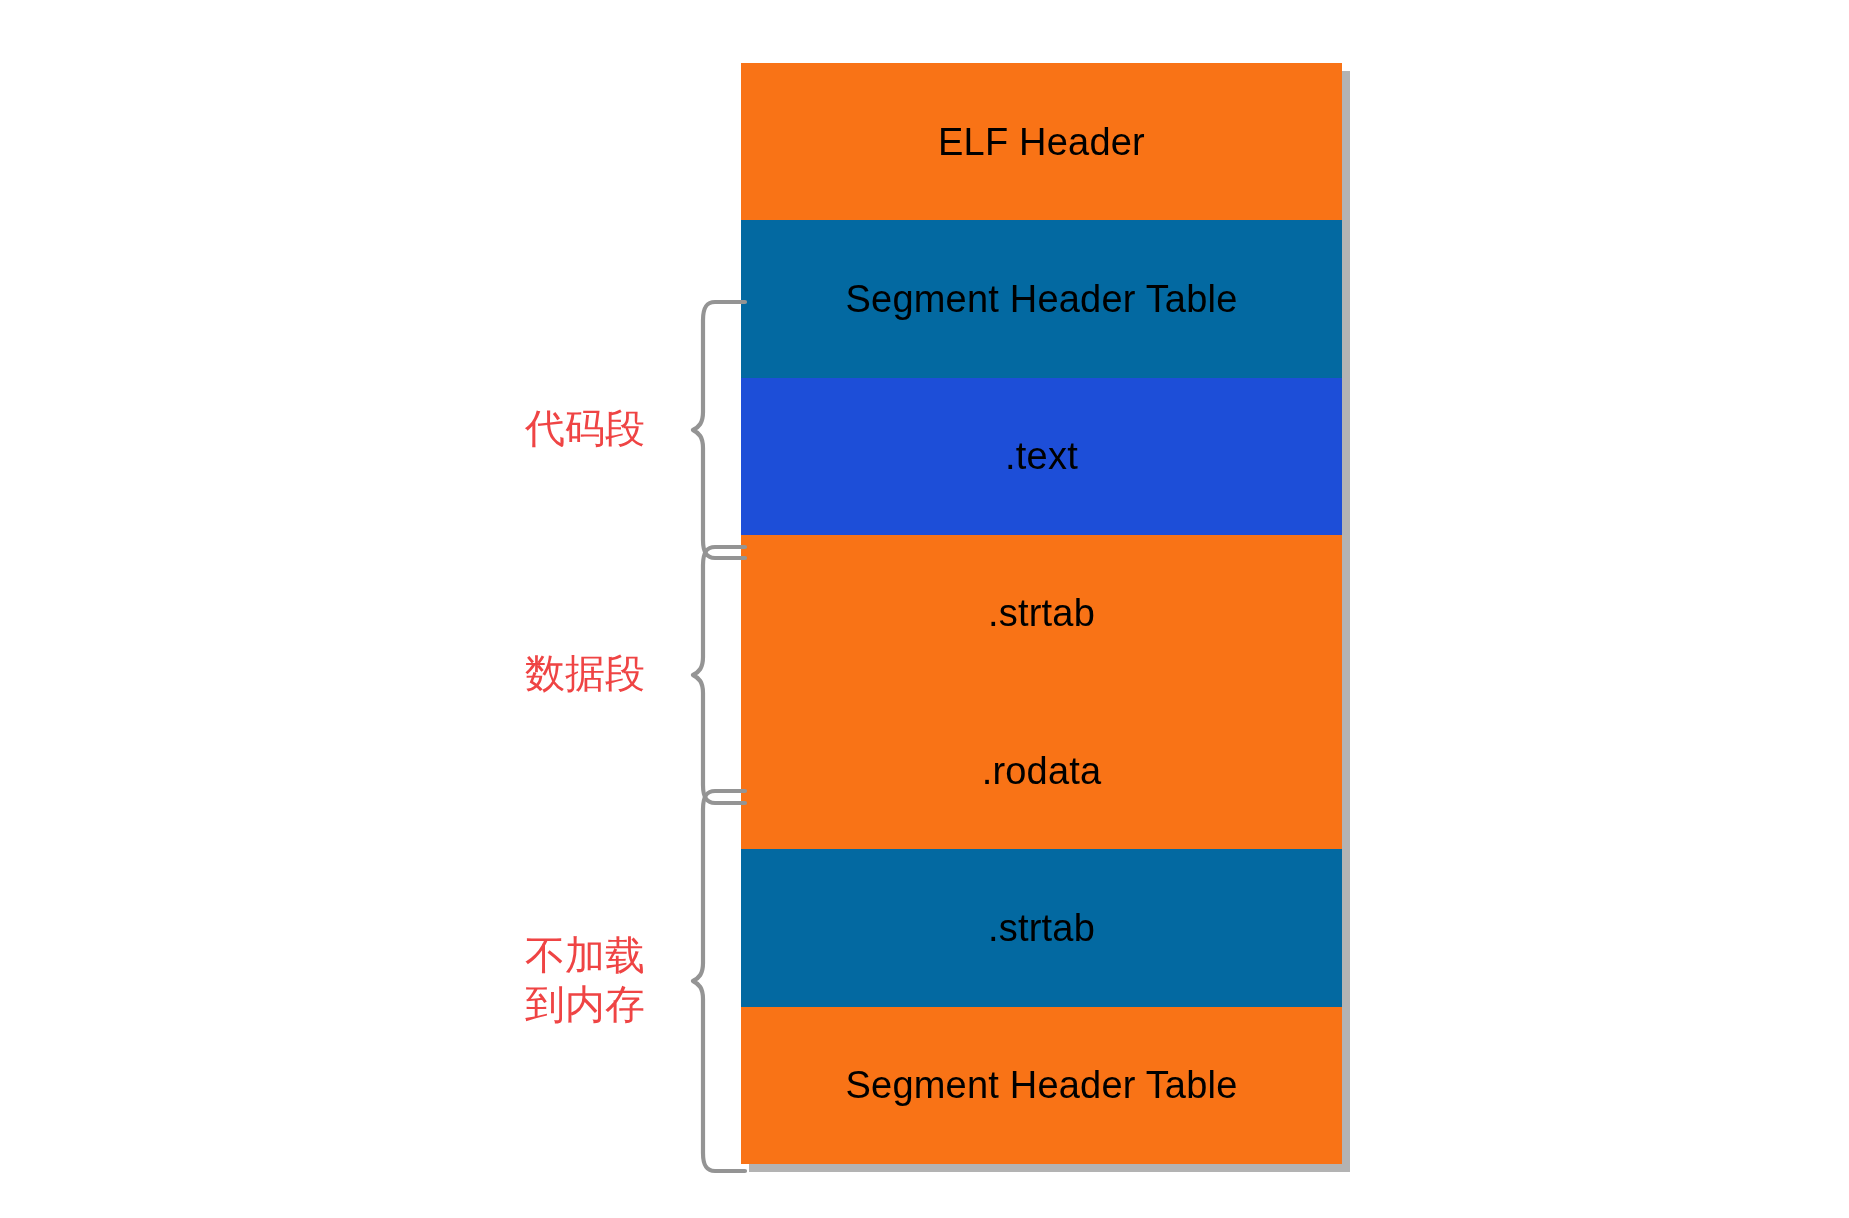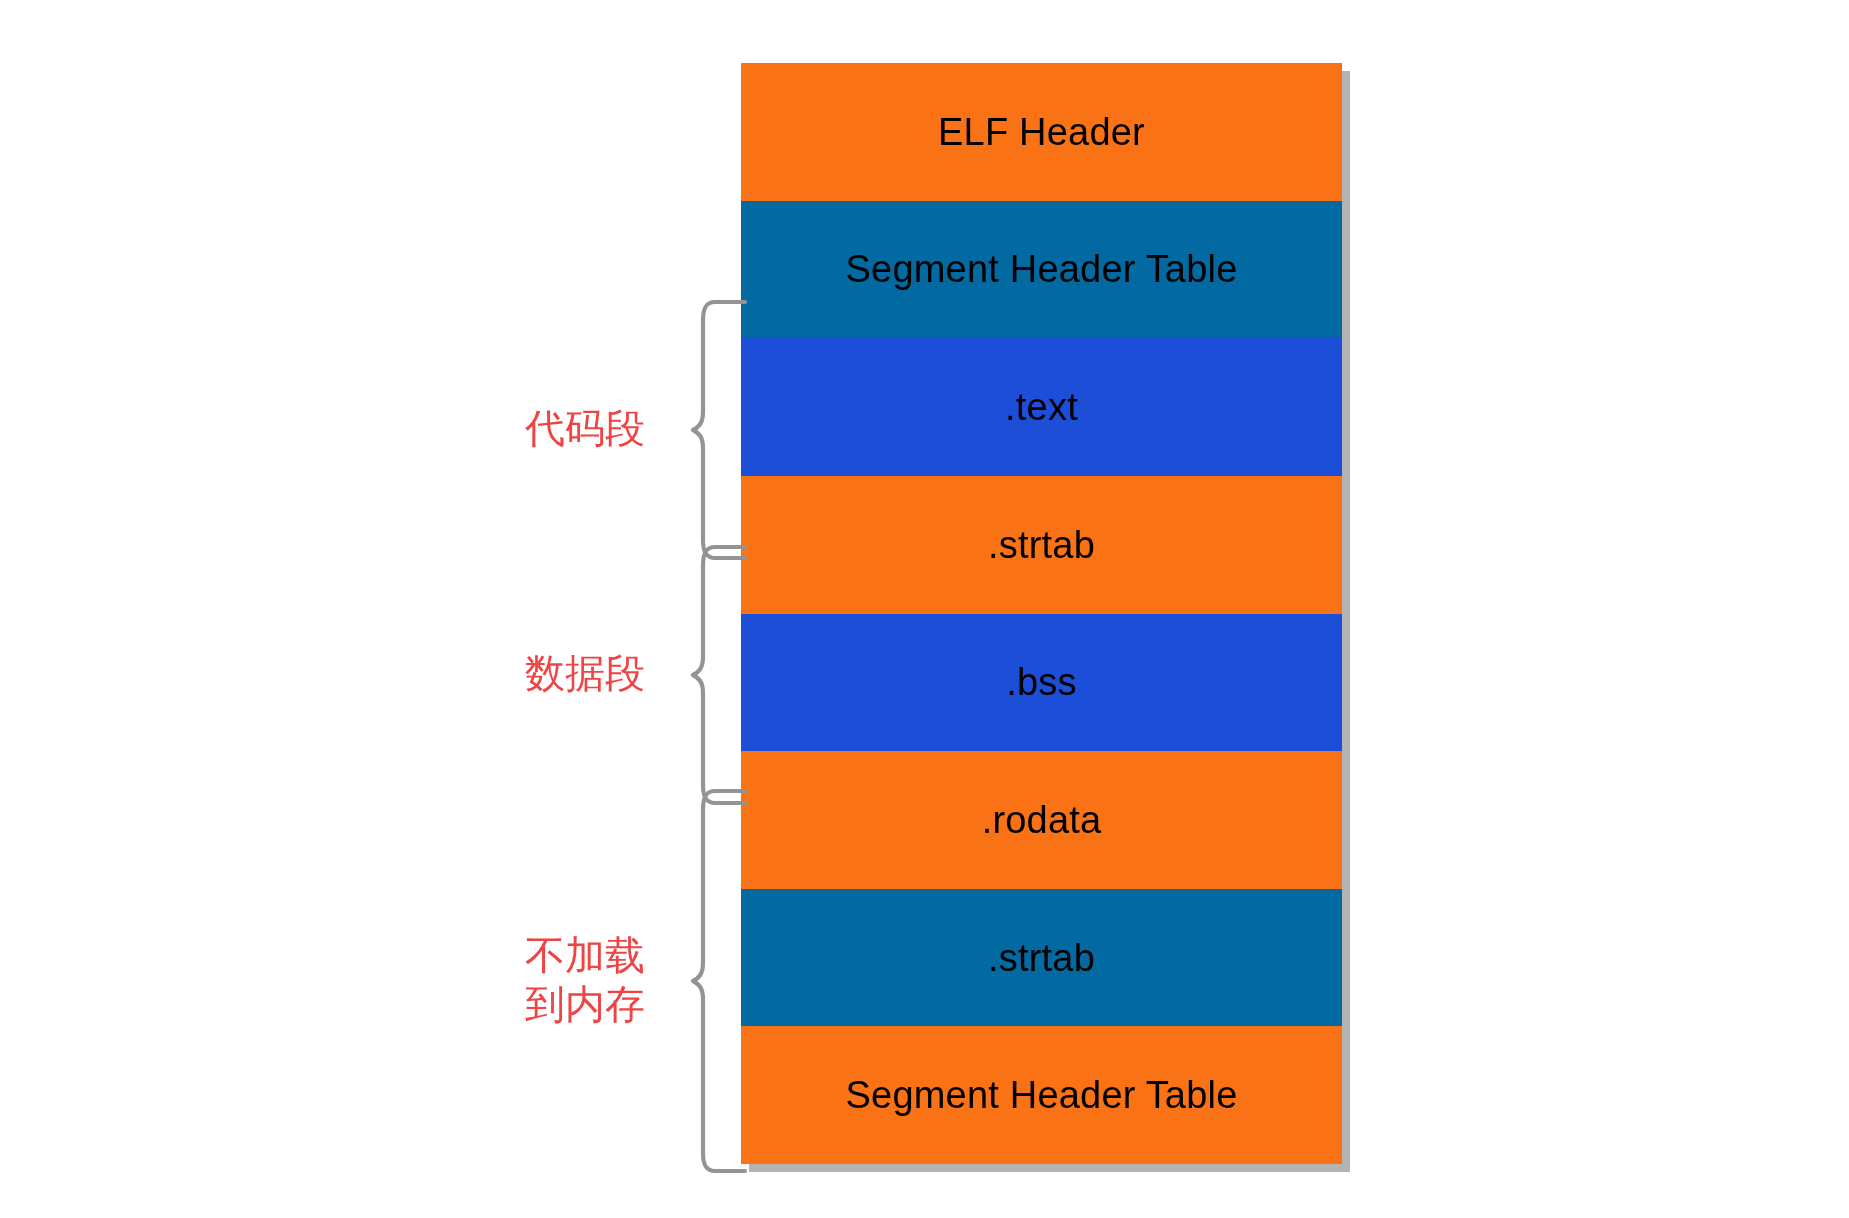--- a/index.html
+++ b/index.html
@@ -90,23 +90,20 @@
       </div>
     <div class="elf-row c-green">
         <span>Segment Header Table</span>
       </div>
     <div class="elf-row c-cream">
         <span>.text</span>
       </div>
     <div class="elf-row c-blue">
         <span>.strtab</span>
       </div>
-    <div class="elf-row c-cream">
-        <span>.bss</span>
-      </div>
     <div class="elf-row c-blue">
         <span>.rodata</span>
       </div>
     <div class="elf-row c-green">
         <span>.strtab</span>
       </div>
     <div class="elf-row c-blue">
         <span>Segment Header Table</span>
       </div>
   </div>

